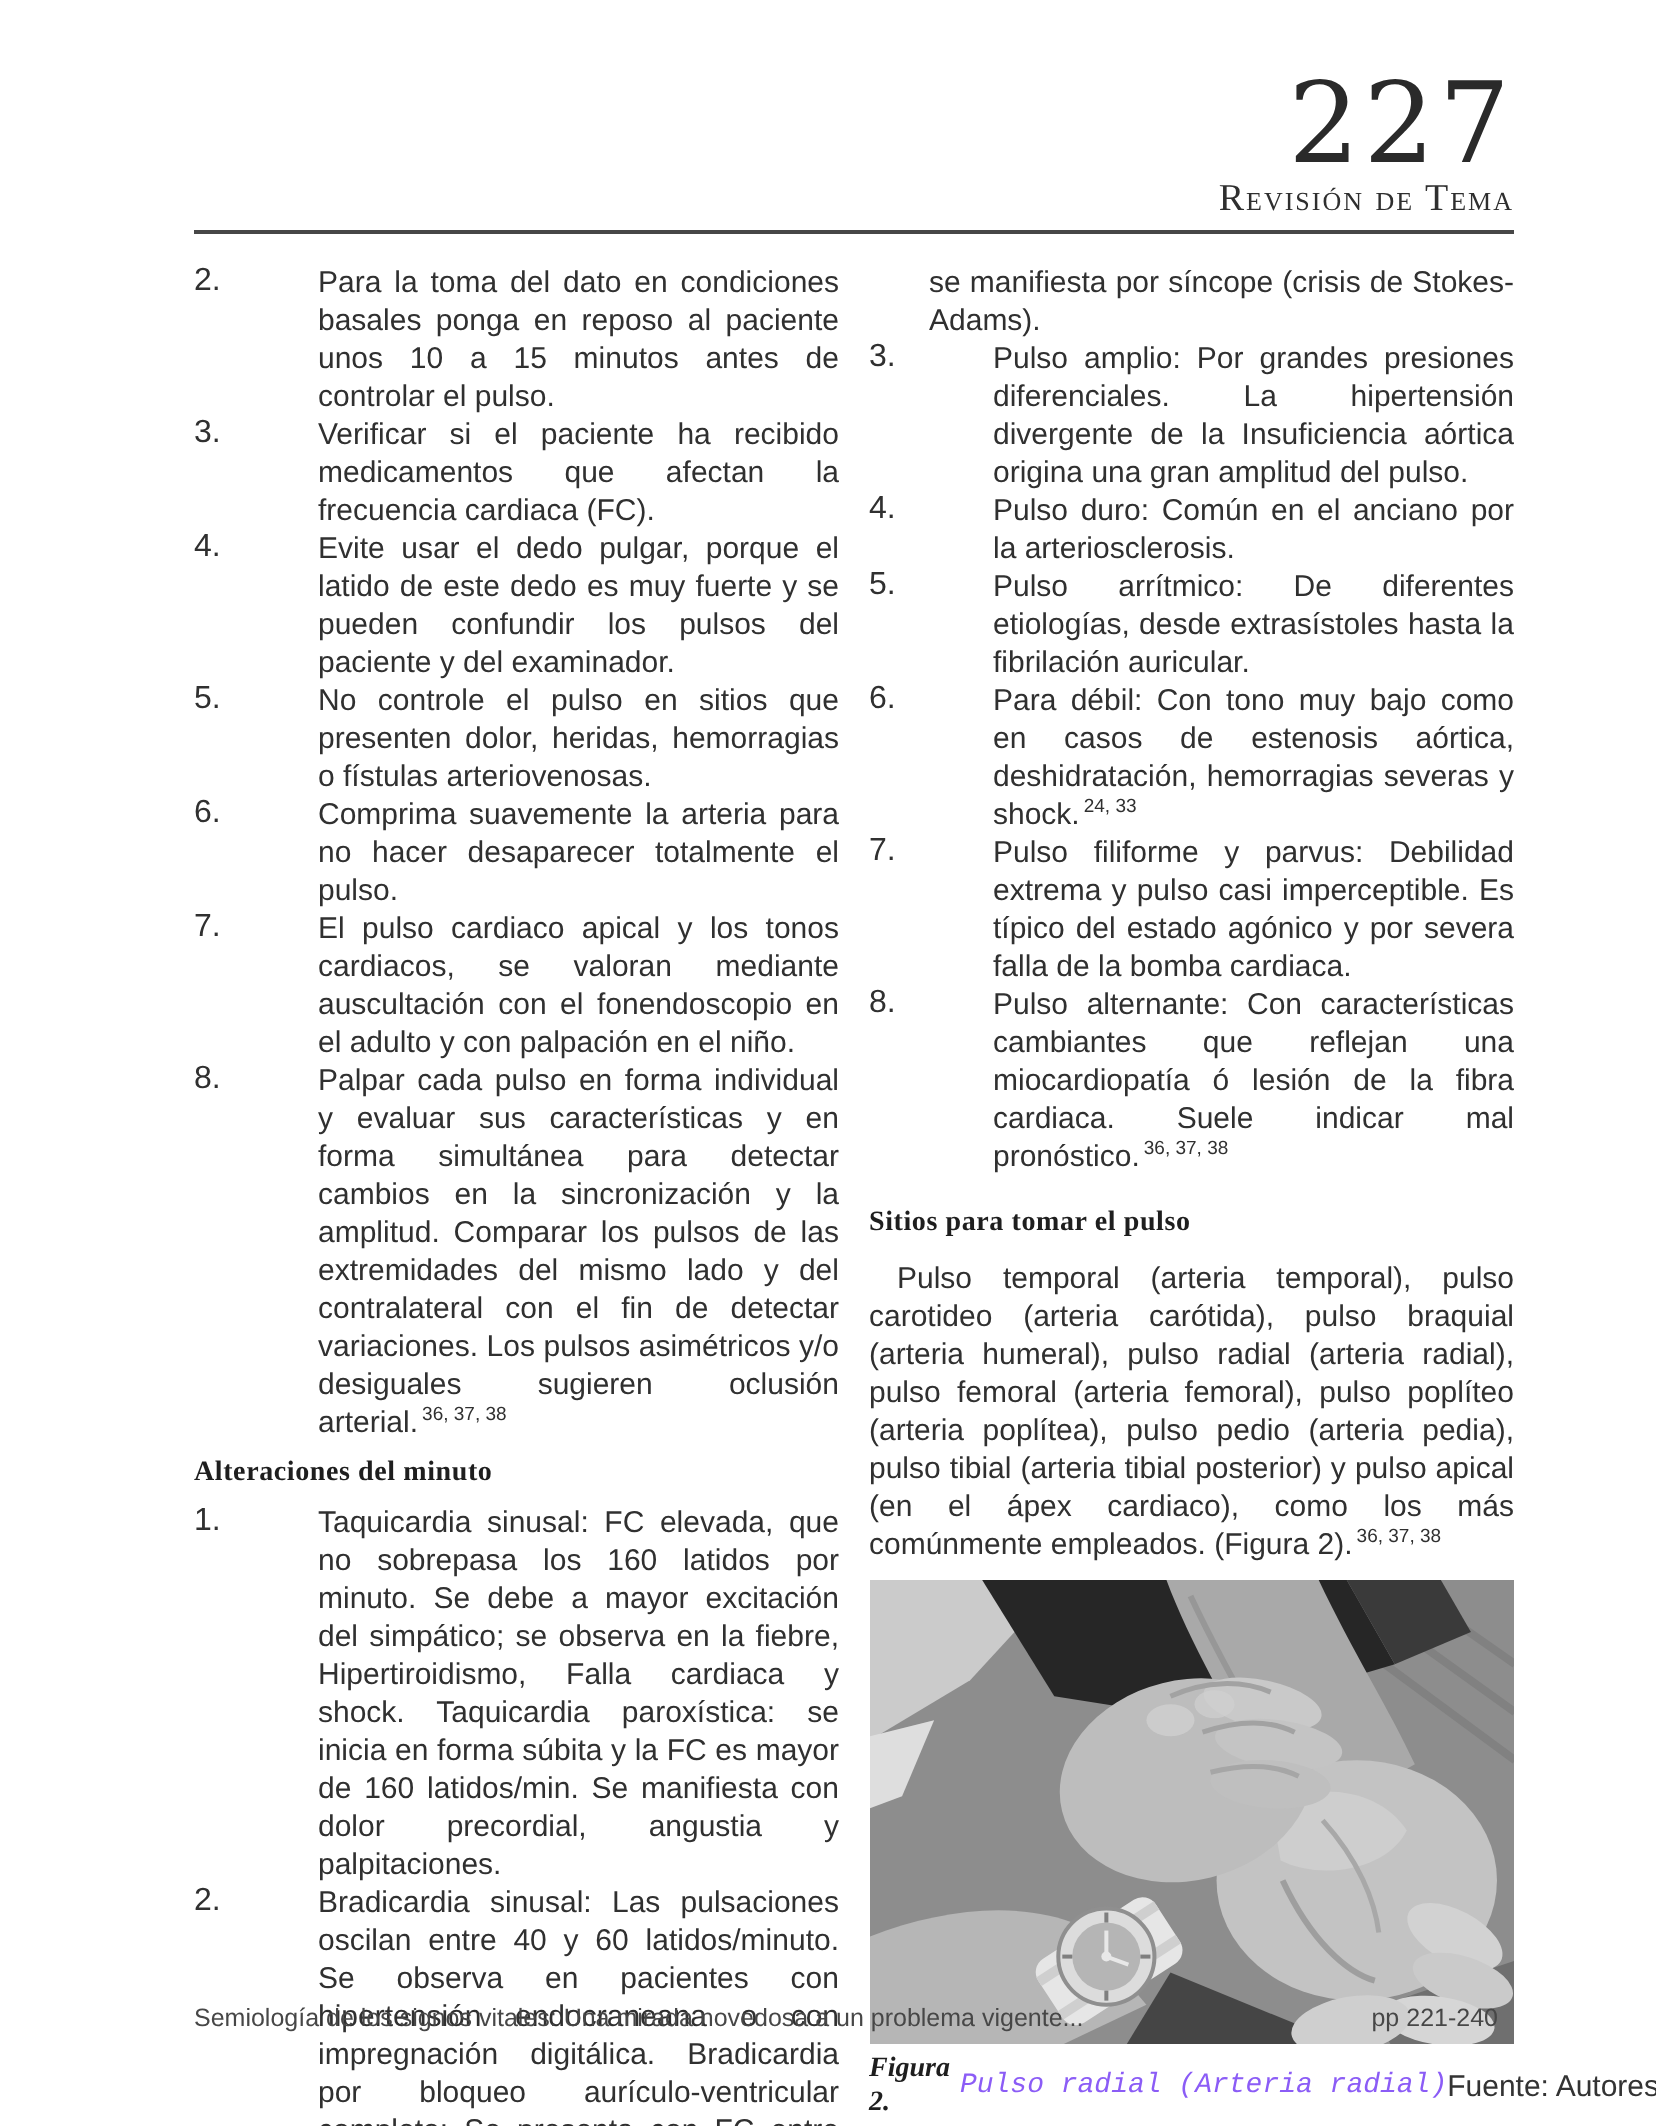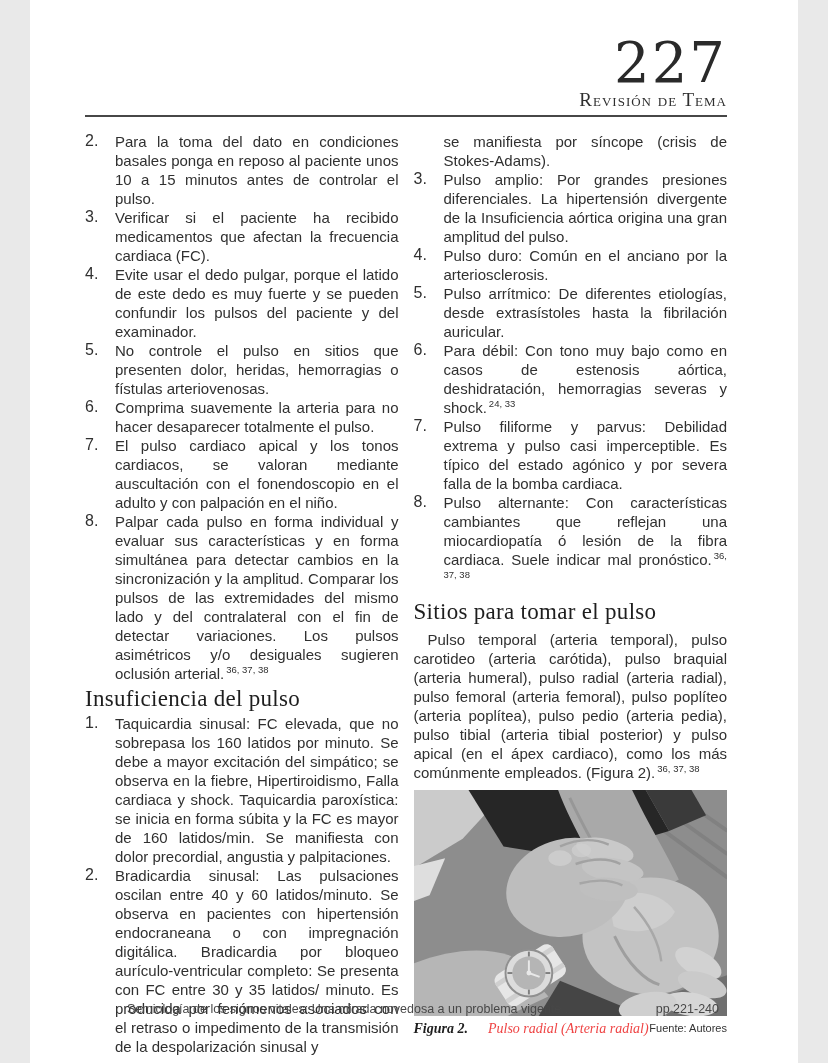--- a/index.html
+++ b/index.html
@@ -1,19 +1,19 @@
 <!DOCTYPE html>
 <html><head>
 <meta charset="utf-8">
 <style>
   html,body { margin:0; padding:0; background:#e9e9e9; }
   .page {
-    position:relative; width:768px; height:1063px; margin:0 auto;
+    position:relative; width:828px; height:1063px; margin:0 auto;
     background:#ffffff; box-sizing:border-box;
-    padding:36px 71px 0 55px;
+    padding:36px 71px 0 97px;
     font-family:"Liberation Sans", sans-serif;
     color:#303030; overflow:hidden;
   }
   
   .hdr { text-align:right; }
   .pgnum {
     font-family:"DejaVu Serif", serif;
     font-size:56px; line-height:54px; font-weight:400;
     color:#2a2a2a; letter-spacing:2px;
   }
@@ -25,40 +25,40 @@
   .rule { border:0; border-top:2px solid #474747; margin:5px 0 0 0; }
   
   .cols { display:flex; gap:15px; margin-top:15px; }
   .col { flex:1 1 0; min-width:0; }
   .body-text, .li .txt, .cont, .para {
     font-size:15px; line-height:19px; text-align:justify;
   }
   ol.plain { list-style:none; margin:0; padding:0; }
   .li { display:flex; }
   .li .num { width:30px; flex:0 0 30px; }
-  .li .txt { flex:1 1 auto; }
+  .li .txt { flex:1 1 auto;margin-left:32px; }
   sup { font-size:9.5px; line-height:0; vertical-align:super; padding-left:2px; }
   sup:empty { display:none; }
   .cont { padding-left:30px; }
   h2.head {
-    font-family:"Liberation Serif", serif; font-weight:normal;
-    font-size:23px; line-height:20px; color:#1e1e1e;
+    font-family:"Liberation Serif", serif; font-weight:bold;
+    font-size:14px; line-height:20px; color:#1e1e1e;
     margin:6px 0 5px 0; letter-spacing:0.3px;
   }
   h2.head2 { margin:14px 0 8px 0; }
   .para { margin:0; text-indent:14px; }
   
   figure { margin:8px 0 0 0; }
   .photo { display:block; width:100%; height:auto; background:#8a8a8a; }
   figcaption {
     display:flex; align-items:center; margin-top:4px; font-size:14px; line-height:17px;
   }
   .cap-label { font-family:"Liberation Serif", serif; font-style:italic; font-weight:bold; color:#1e1e1e; }
-  .cap-text  { font-family:Liberation Serif, serif; font-style:italic; color:#ef4444; margin-left:20px; white-space:nowrap; }
-  .cap-src   { margin-left:auto; font-size:11px; color:#333; white-space:nowrap; }
+  .cap-text  { font-family:Liberation Mono, monospace; font-style:italic; color:#8b5cf6; margin-left:5px; white-space:nowrap; }
+  .cap-src   { margin-left:auto; font-size:15px; color:#333; white-space:nowrap; }
   
   .foot {
     position:absolute; left:97px; right:79px; bottom:47px;
     display:flex; justify-content:space-between;
     font-size:12.5px; color:#474747;
   }
 </style>
 </head>
 <body>
 
@@ -97,21 +97,21 @@
         <li class="li">
           <span class="num">7.</span>
           <div class="txt"><span>El pulso cardiaco apical y los tonos cardiacos, se valoran mediante auscultación con el fonendoscopio en el adulto y con palpación en el niño.</span></div>
         </li>
         <li class="li">
           <span class="num">8.</span>
           <div class="txt"><span>Palpar cada pulso en forma individual y evaluar sus características y en forma simultánea para detectar cambios en la sincronización y la amplitud. Comparar los pulsos de las extremidades del mismo lado y del contralateral con el fin de detectar variaciones. Los pulsos asimétricos y/o desiguales sugieren oclusión arterial.</span><sup>36, 37, 38</sup></div>
         </li>
       </ol>
 
-      <h2 class="head">Insuficiencia del pulso</h2>
+      <h2 class="head">Alteraciones del minuto</h2>
 
       <ol class="plain">
         <li class="li">
           <span class="num">1.</span>
           <div class="txt"><span>Taquicardia sinusal: FC elevada, que no sobrepasa los 160 latidos por minuto. Se debe a mayor excitación del simpático; se observa en la fiebre, Hipertiroidismo, Falla cardiaca y shock. Taquicardia paroxística: se inicia en forma súbita y la FC es mayor de 160 latidos/min. Se manifiesta con dolor precordial, angustia y palpitaciones.</span></div>
         </li>
         <li class="li">
           <span class="num">2.</span>
           <div class="txt"><span>Bradicardia sinusal: Las pulsaciones oscilan entre 40 y 60 latidos/minuto. Se observa en pacientes con hipertensión endocraneana o con impregnación digitálica. Bradicardia por bloqueo aurículo-ventricular completo: Se presenta con FC entre 30 y 35 latidos/ minuto. Es producida por fenómenos asociados con el retraso o impedimento de la transmisión de la despolarización sinusal y</span></div>
         </li>

